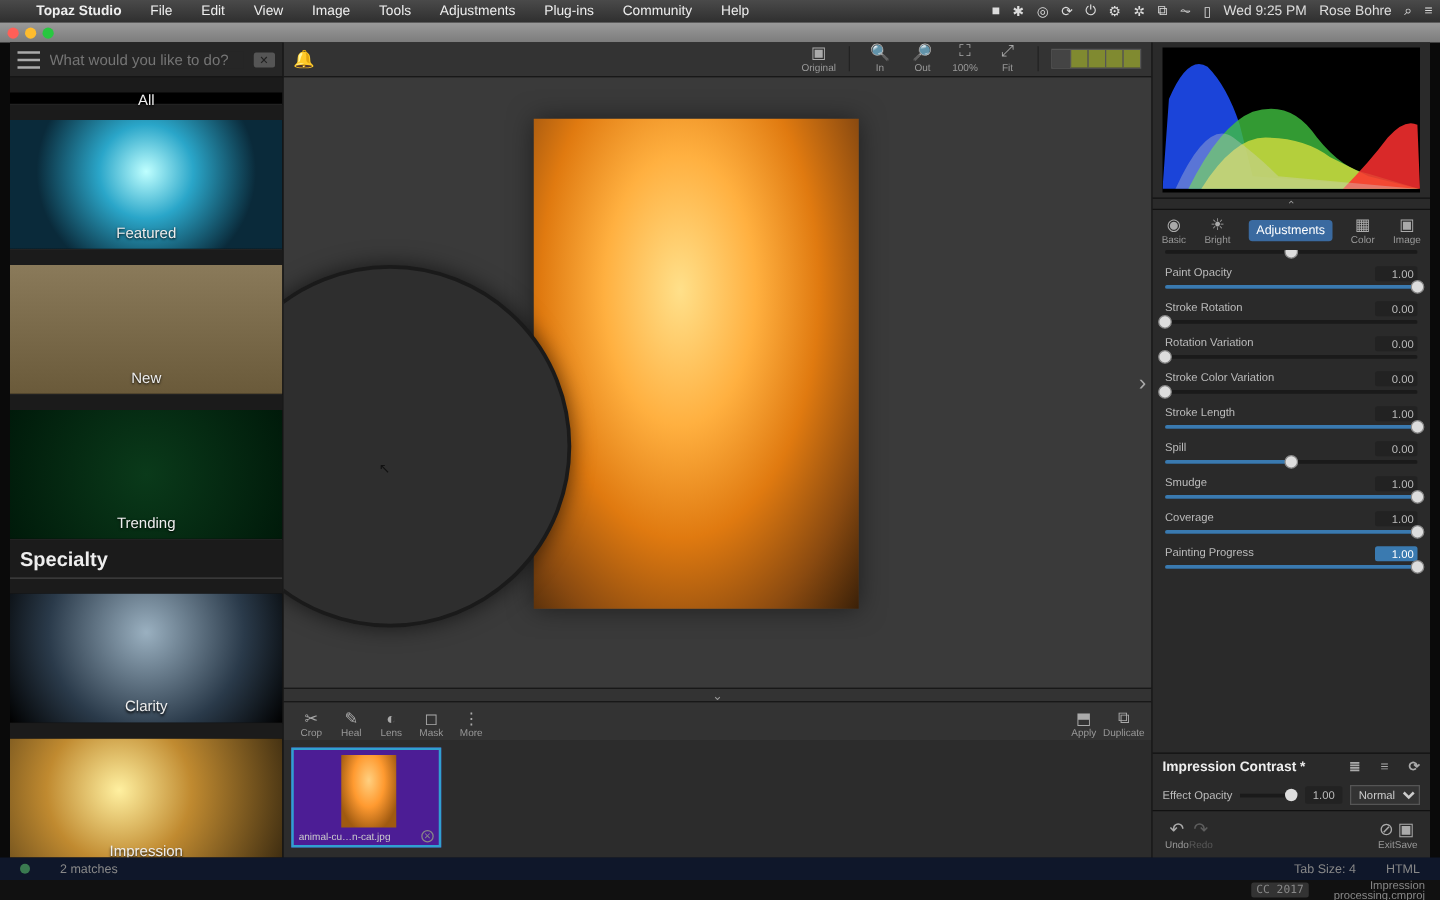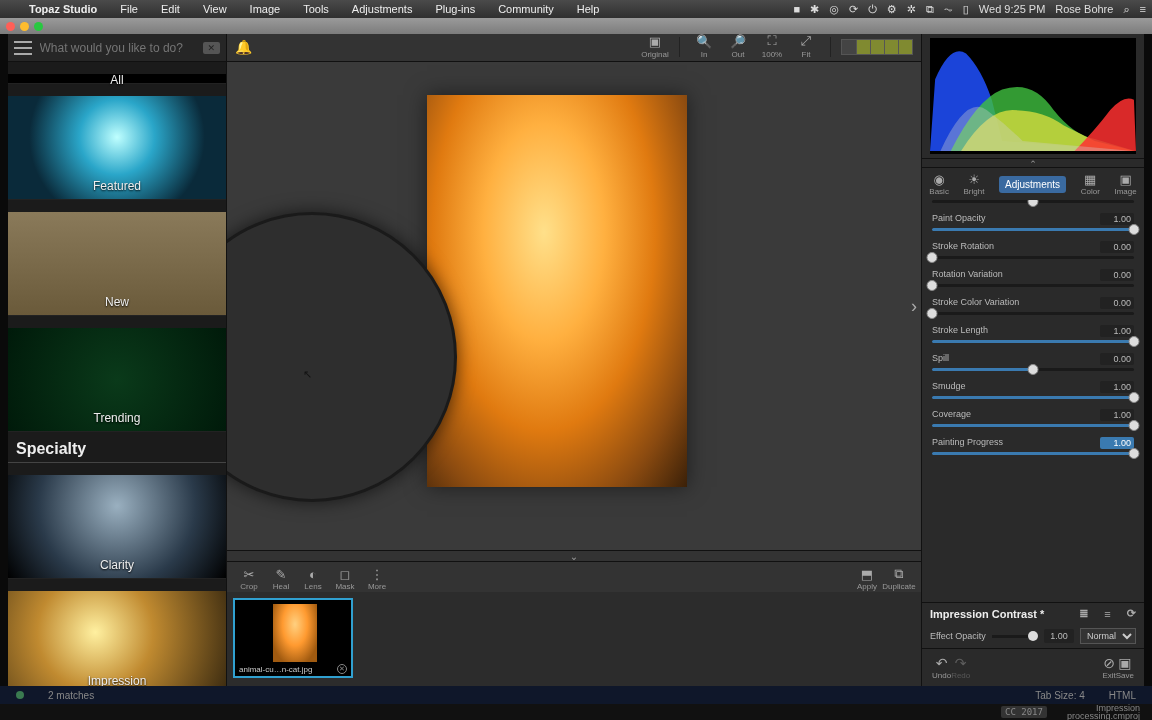--- a/index.html
+++ b/index.html
@@ -72,21 +72,21 @@
 .collapse-down { height: 12px; background: #333; text-align: center; font-size: 10px; color: #999; border-top: 1px solid #111; border-bottom: 1px solid #111; }
 
 
 .btoolbar { height: 30px; background: #333; display: flex; align-items: flex-end; padding: 0 8px 1px 8px; gap: 4px; font-size: 8px; color: #999; }
 .btoolbar .tbtn { display: flex; flex-direction: column; align-items: center; width: 28px; cursor: pointer; }
 .btoolbar .tbtn .ico { font-size: 13px; color: #aaa; }
 .btoolbar .grow { flex: 1; }
 
 
 .filmstrip { height: 94px; background: #2c2c2c; padding: 6px; }
-.fframe { width: 120px; height: 80px; border: 2px solid #30a0d0; background: #000000; position: relative; text-align: center; }
+.fframe { width: 120px; height: 80px; border: 2px solid #30a0d0; background: #4c1d95; position: relative; text-align: center; }
 .fframe .mini { position: absolute; left: 38px; top: 4px; width: 44px; height: 58px; background: radial-gradient(ellipse at 50% 35%, #ffd080 0%, #ff9a30 40%, #a05a10 80%); }
 .fframe .flabel { position: absolute; bottom: 2px; left: 4px; font-size: 8px; color: #ccc; }
 .fframe .fclose { position: absolute; bottom: 2px; right: 4px; width: 10px; height: 10px; border: 1px solid #888; border-radius: 50%; font-size: 7px; color: #888; display: flex; align-items: center; justify-content: center; }
 
 
 .rtabs { height: 18px; display: flex; background: #262626; }
 .rtab { flex: 1; text-align: center; font-size: 9px; line-height: 18px; color: #bbb; border: 1px solid #111; cursor: pointer; }
 .rtab.active { background: #3a6aa0; color: #fff; }
 .histogram { height: 116px; background: #000; margin: 4px 8px; position: relative; overflow: hidden; }
 .histogram svg { position: absolute; inset: 0; }

